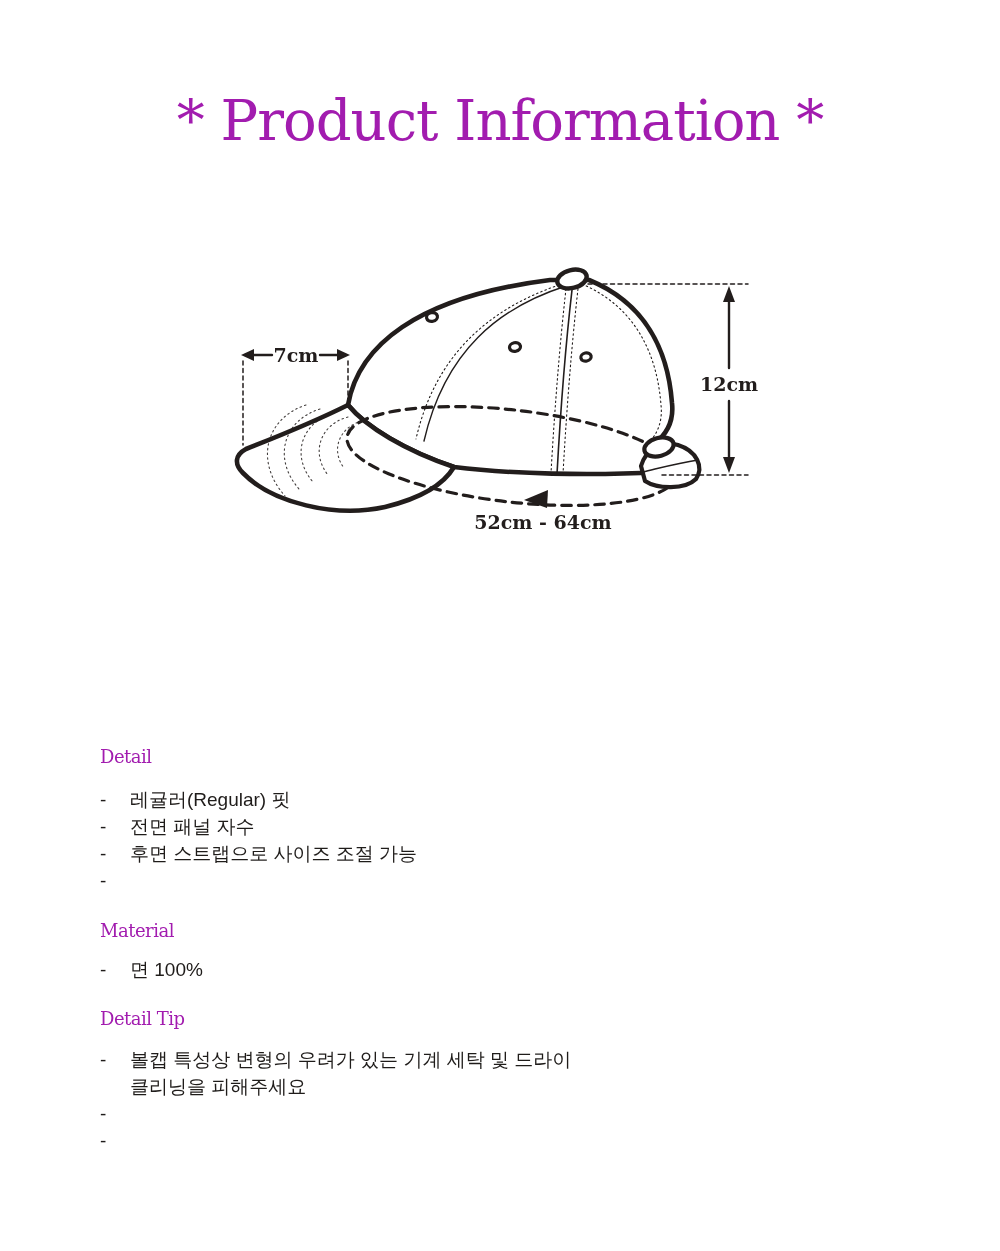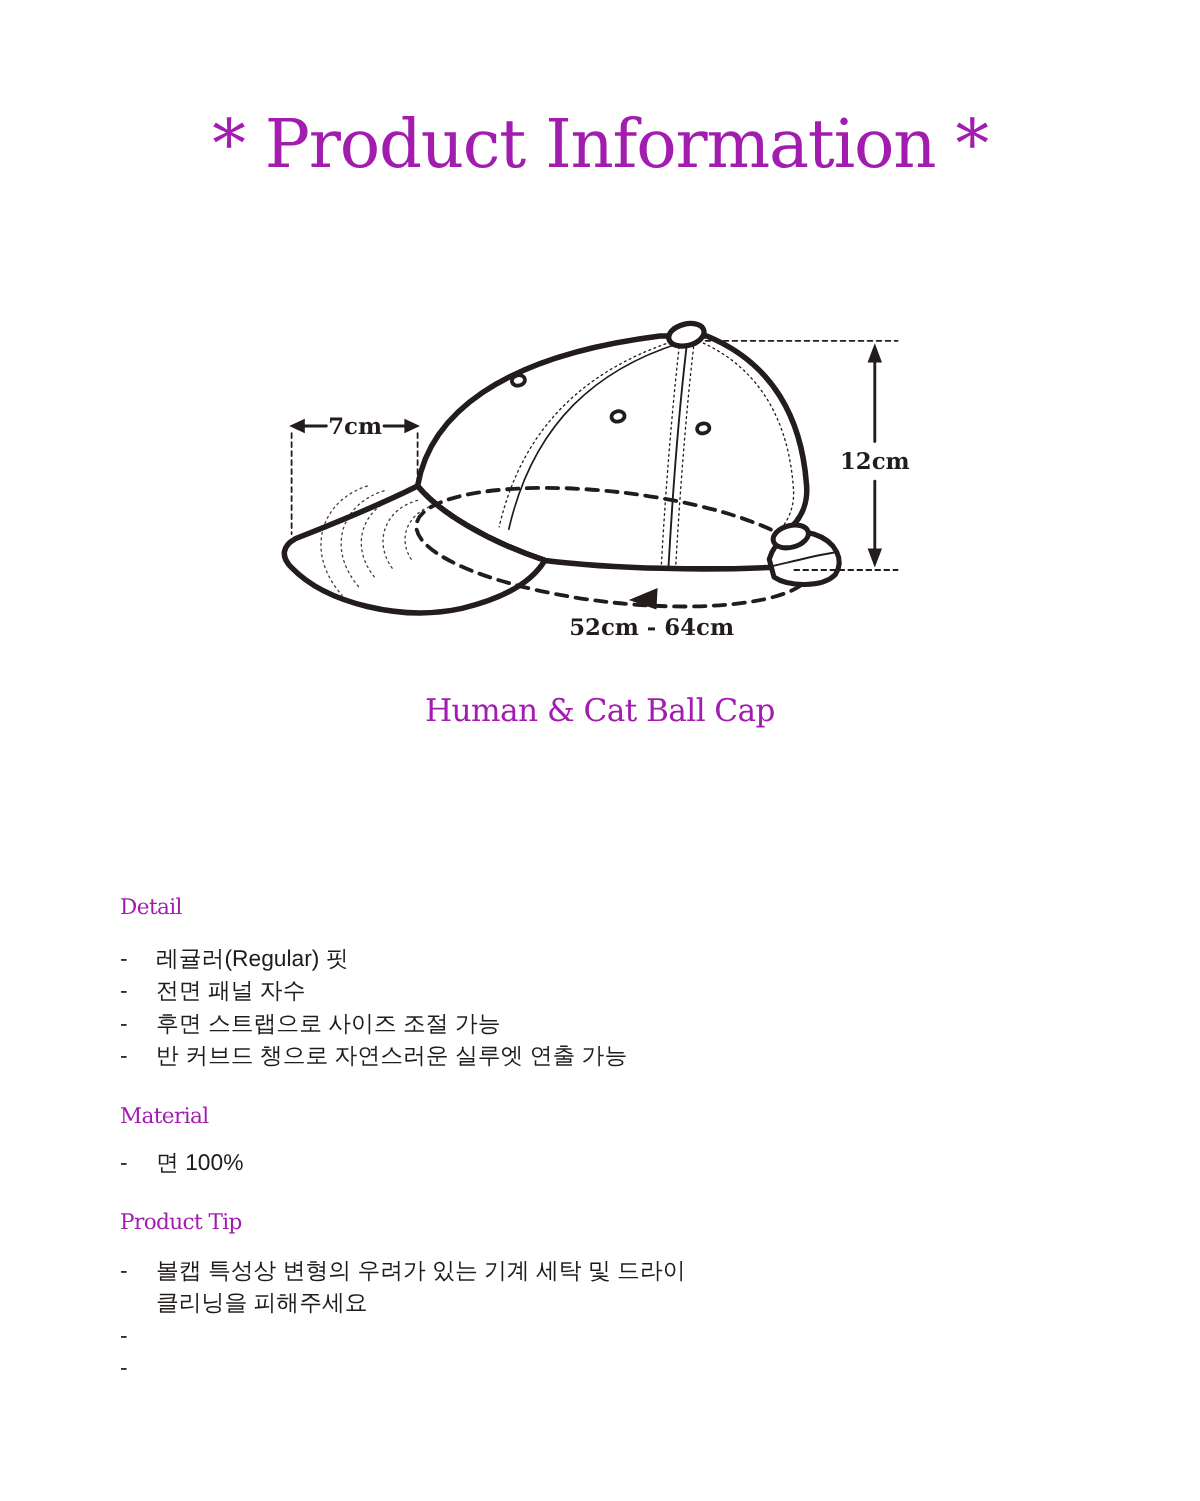--- a/index.html
+++ b/index.html
@@ -134,51 +134,49 @@
           <polygon points="509,218 503,202 515,202" fill="#221d1c" stroke="none"></polygon>
         </g>
       </g>
 
       <text class="svgtext" x="76" y="107" text-anchor="middle">7cm</text>
       <text class="svgtext" x="509" y="136" text-anchor="middle">12cm</text>
       <text class="svgtext" x="323" y="274" text-anchor="middle">52cm - 64cm</text>
     </svg>
   </div>
 
-  <div class="caption serif">Human &amp; Cat Ball Cap</div>
 
   <div class="heading serif" style="top:746px;">Detail</div>
   <div class="list" style="top:786px; width:520px;">
     <div class="row">
       <span class="dash">-</span>
       <span>레귤러(Regular) 핏</span>
     </div>
     <div class="row">
       <span class="dash">-</span>
       <span>전면 패널 자수</span>
     </div>
     <div class="row">
       <span class="dash">-</span>
       <span>후면 스트랩으로 사이즈 조절 가능</span>
     </div>
     <div class="row">
       <span class="dash">-</span>
-      <span>반 커브드 챙으로 자연스러운 실루엣 연출 가능</span>
     </div>
   </div>
 
   <div class="heading serif" style="top:920px;text-align:right;">Material</div>
   <div class="list" style="top:956px; width:520px;">
     <div class="row">
       <span class="dash">-</span>
       <span>면 100%</span>
     </div>
   </div>
 
-  <div class="heading serif" style="top:1008px;">Product Tip</div>
+  <div class="heading serif" style="top:1008px;">Detail Tip</div>
   <div class="list" style="top:1046px; width:478px;">
     <div class="row">
       <span class="dash">-</span>
       <span>볼캡 특성상 변형의 우려가 있는 기계 세탁 및 드라이 클리닝을 피해주세요</span>
     </div>
     <div class="row">
       <span class="dash">-</span>
     </div>
     <div class="row">
       <span class="dash">-</span>

